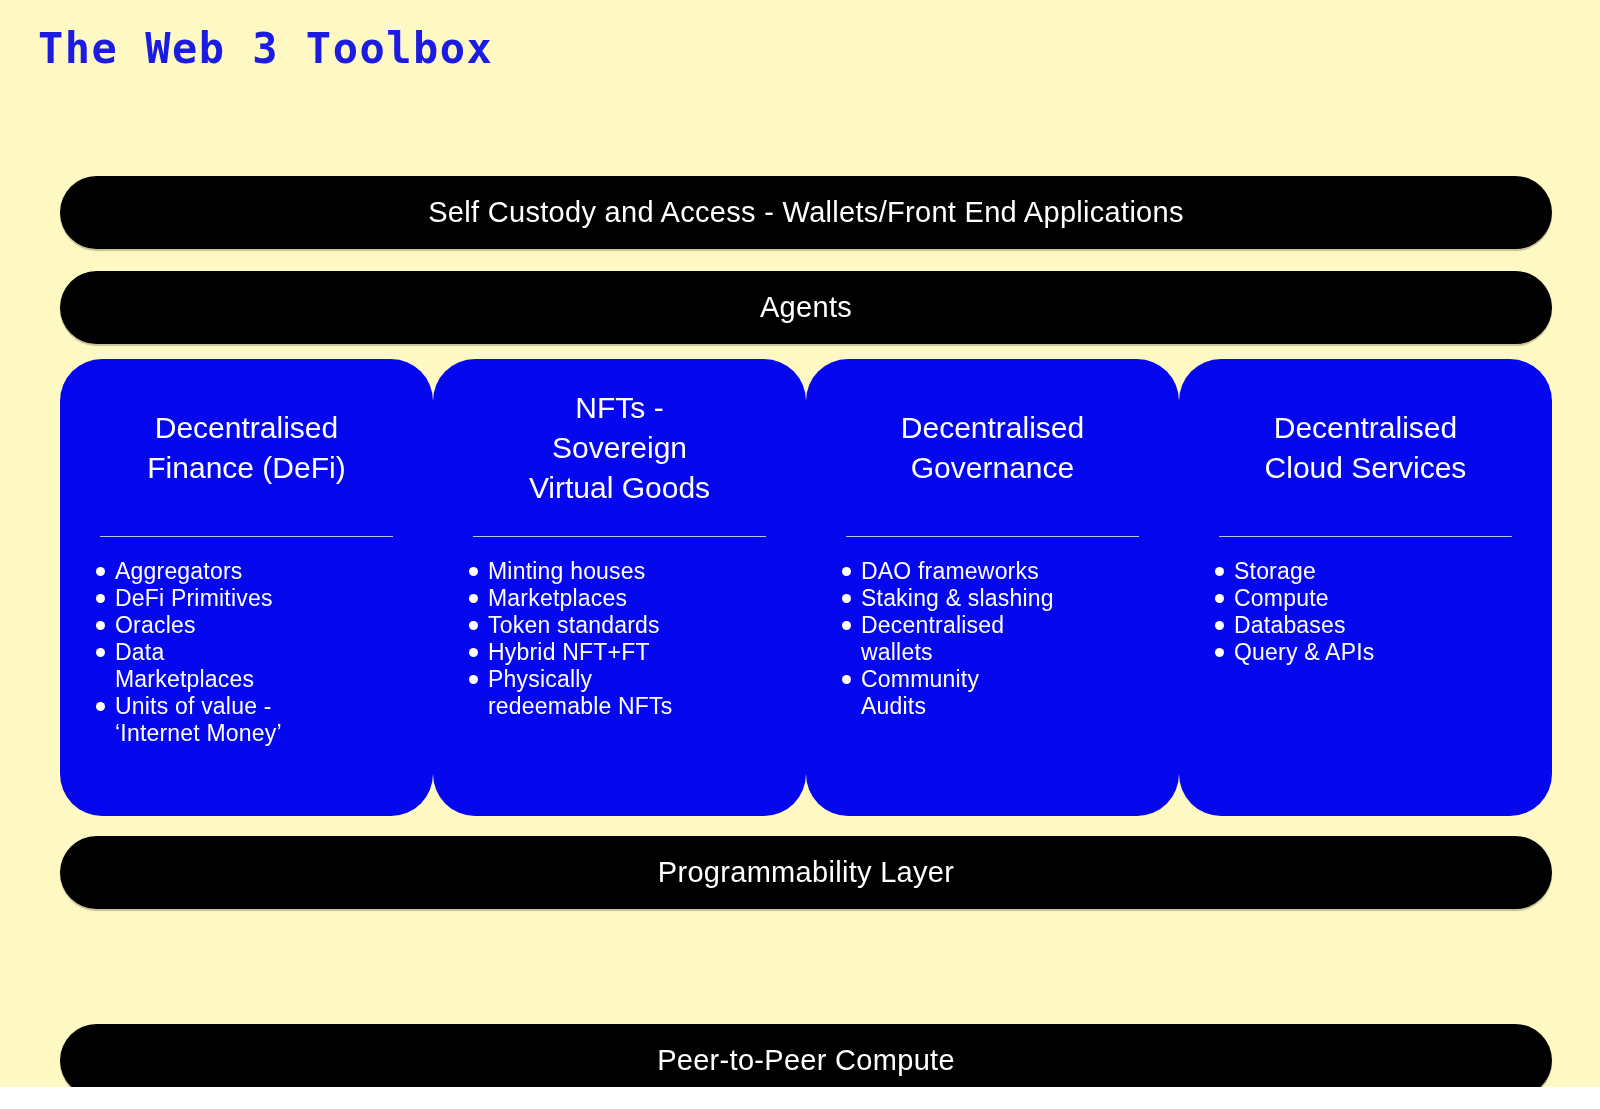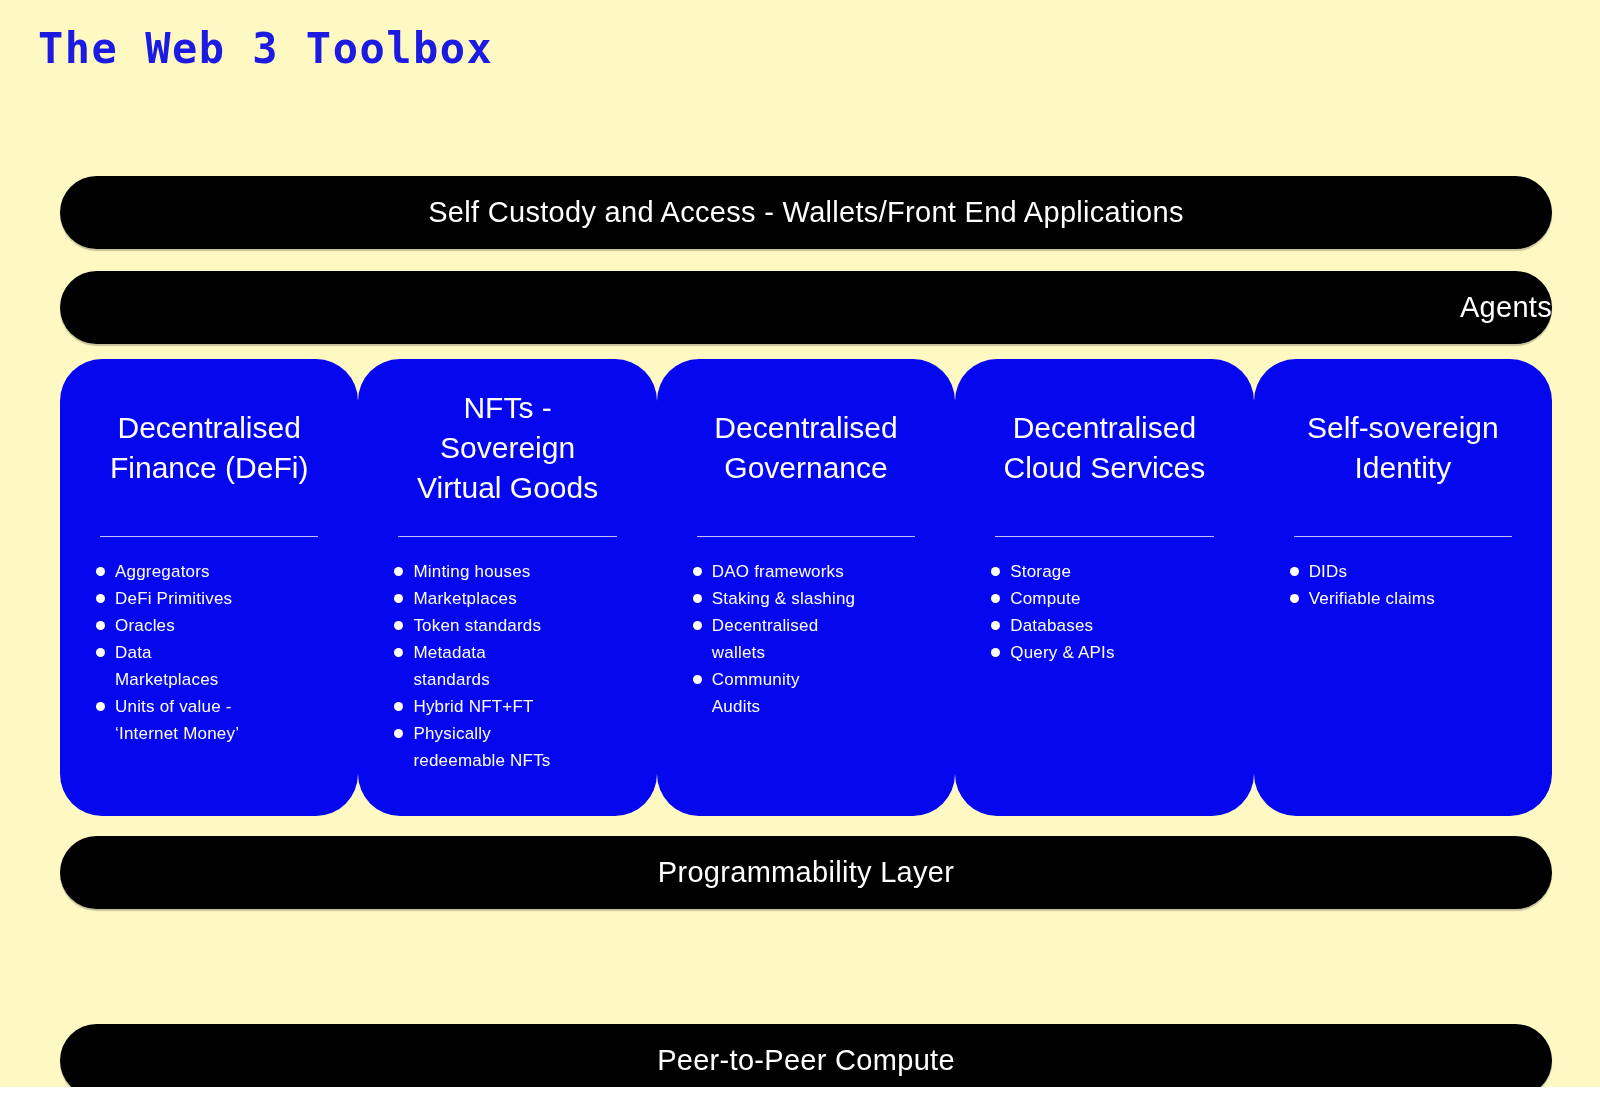--- a/index.html
+++ b/index.html
@@ -46,21 +46,21 @@
     box-shadow: 0 2px 1px rgba(0,0,0,0.22);
   }
   .bar-label {
     color: var(--text-white);
     font-size: 29px;
     font-weight: 400;
     letter-spacing: 0.3px;
     white-space: nowrap;
   }
   .bar-self-custody { top: 152px; }
-  .bar-agents       { top: 247px; justify-content: flex-end; }
+  .bar-agents       { top: 247px; }
   .bar-programmability { top: 812px; text-align: right; }
   .bar-transaction     { top: 906px; }
   .bar-p2p             { top: 1000px; }
   .cards-row {
     top: 335px;
     height: 457px;
     display: flex;
   }
   .card {
     flex: 1 1 0;
@@ -90,21 +90,21 @@
     flex: 0 0 auto;
   }
   .card-list {
     list-style: none;
     margin: 21px 20px 0 38px;
     padding: 0;
   }
   .card-list li {
     position: relative;
     padding-left: 17px;
-    font-size: 17px;
+    font-size: 23px;
     line-height: 27px;
     white-space: pre-line;
     letter-spacing: 0.2px;
   }
   .card-list li::before {
     content: "";
     position: absolute;
     left: -2px;
     top: 9px;
     width: 9px;
@@ -147,22 +147,20 @@
 
     <div class="card">
       <div class="card-heading">NFTs -
 Sovereign
 Virtual Goods</div>
       <div class="card-divider"></div>
       <ul class="card-list">
         <li>Minting houses</li>
         <li>Marketplaces</li>
         <li>Token standards</li>
-        <li>Metadata
-standards</li>
         <li>Hybrid NFT+FT</li>
         <li>Physically
 redeemable NFTs</li>
       </ul>
     </div>
 
     <div class="card">
       <div class="card-heading">Decentralised
 Governance</div>
       <div class="card-divider"></div>
@@ -181,29 +179,20 @@
 Cloud Services</div>
       <div class="card-divider"></div>
       <ul class="card-list">
         <li>Storage</li>
         <li>Compute</li>
         <li>Databases</li>
         <li>Query &amp; APIs</li>
       </ul>
     </div>
 
-    <div class="card">
-      <div class="card-heading">Self-sovereign
-Identity</div>
-      <div class="card-divider"></div>
-      <ul class="card-list">
-        <li>DIDs</li>
-        <li>Verifiable claims</li>
-      </ul>
-    </div>
 
   </div>
 
   <div class="bar stack-item bar-programmability">
     <span class="bar-label">Programmability Layer</span>
   </div>
 
 
   <div class="bar stack-item bar-p2p">
     <span class="bar-label">Peer-to-Peer Compute</span>

